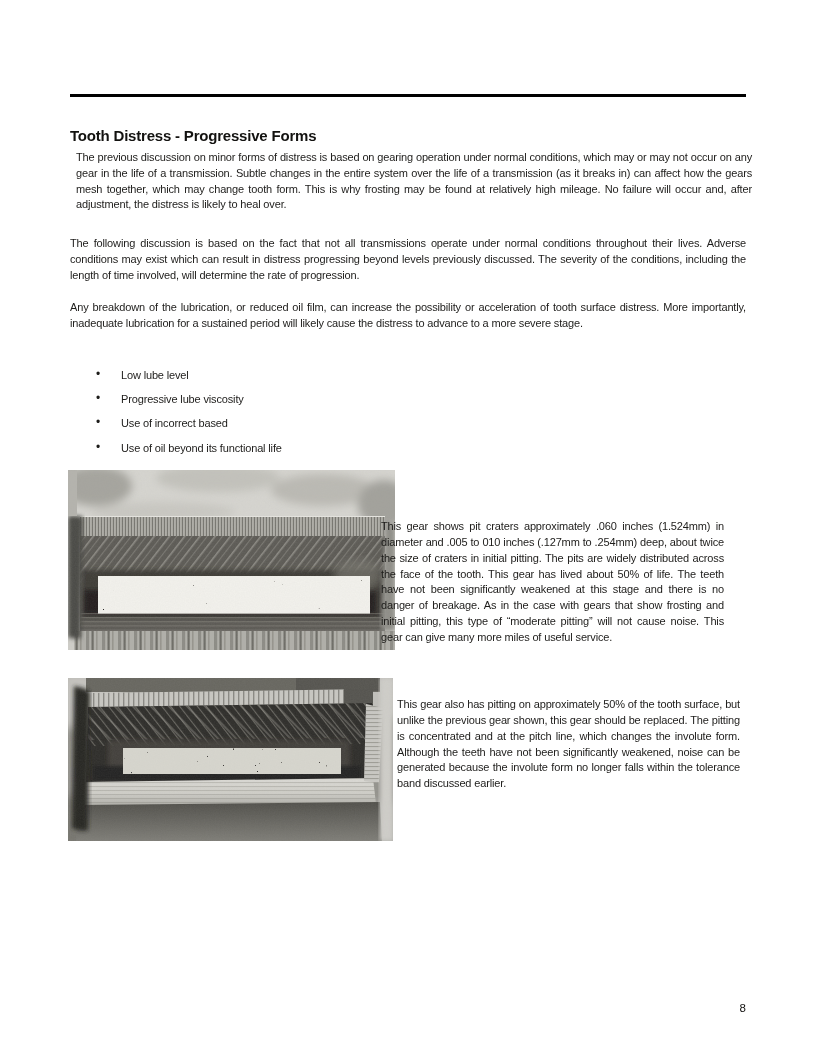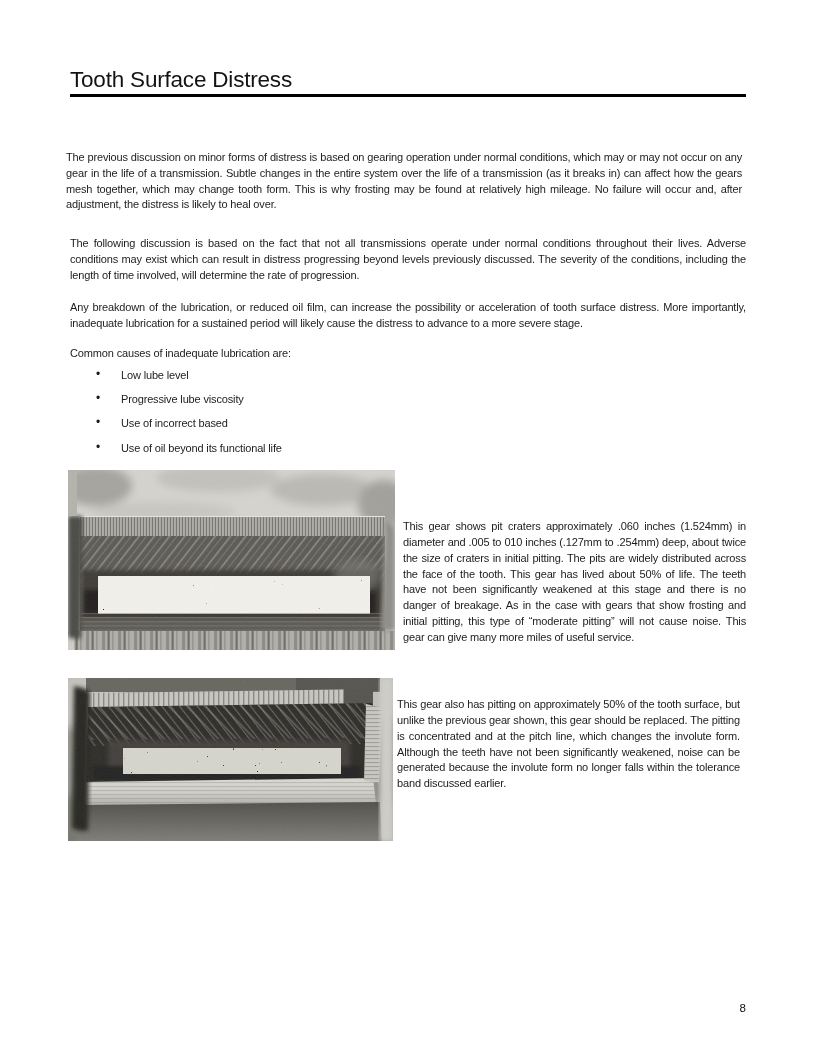--- a/index.html
+++ b/index.html
@@ -22,21 +22,21 @@
     left:70px;top:94px;width:676px;height:3px;background:#000000;
   }
   .section-heading{
     left:70px;top:115px;width:600px;
     font-size:15px;font-weight:700;letter-spacing:-0.2px;color:#131210;
   }
   .body-par{
     font-size:11px;line-height:15.8px;letter-spacing:-0.15px;
     text-align:justify;color:#1d1c1a;margin:0;
   }
-  .par1{left:66px;top:150px;width:676px;}
+  .par1{left:76px;top:150px;width:676px;}
   .par2{left:70px;top:236px;width:676px;}
   .par3{left:70px;top:300px;width:676px;}
   .list-intro{
     left:70px;top:346px;width:500px;
     font-size:11px;line-height:14px;letter-spacing:-0.15px;margin:0;
   }
   .bullet-list{
     left:96px;top:369px;width:420px;
     list-style:none;margin:0;padding:0;
   }
@@ -52,48 +52,47 @@
   .photo{
     display:block;background:#cfcec9;
   }
   .photo-1{left:68px;top:470px;width:327px;height:180px;}
   .photo-2{left:68px;top:678px;width:325px;height:163px;}
   .photo svg{display:block;width:100%;height:100%;}
   .fig-heading{
     left:403px;top:491px;width:343px;
     font-size:12px;font-weight:700;letter-spacing:-0.15px;color:#131210;
   }
-  .fig1-text{left:403px;top:519px;width:343px;}
+  .fig1-text{left:381px;top:519px;width:343px;}
   .fig2-text{left:397px;top:697px;width:343px;}
   .fig-par{
     font-size:11px;line-height:15.85px;letter-spacing:-0.15px;
     text-align:justify;margin:0;color:#1d1c1a;
   }
   .page-number{
     left:700px;top:1002px;width:46px;
     font-size:11.5px;text-align:right;color:#131210;
   }
 </style>
 </head>
 <body>
 
 <div class="page">
 
-  <h1 class="abs doc-title">Tooth Surface Distress</h1>
 
   <div class="abs title-rule"></div>
 
+  <h2 class="abs section-heading">Tooth Distress - Progressive Forms</h2>
 
   <p class="abs body-par par1">The previous discussion on minor forms of distress is based on gearing operation under normal conditions, which may or may not occur on any gear in the life of a transmission. Subtle changes in the entire system over the life of a transmission (as it breaks in) can affect how the gears mesh together, which may change tooth form. This is why frosting may be found at relatively high mileage. No failure will occur and, after adjustment, the distress is likely to heal over.</p>
 
   <p class="abs body-par par3">Any breakdown of the lubrication, or reduced oil film, can increase the possibility or acceleration of tooth surface distress. More importantly, inadequate lubrication for a sustained period will likely cause the distress to advance to a more severe stage.</p>
 
   <p class="abs body-par par2">The following discussion is based on the fact that not all transmissions operate under normal conditions throughout their lives. Adverse conditions may exist which can result in distress progressing beyond levels previously discussed. The severity of the conditions, including the length of time involved, will determine the rate of progression.</p>
 
-  <p class="abs list-intro">Common causes of inadequate lubrication are:</p>
 
   <ul class="abs bullet-list">
     <li>
       <span class="bullet-dot">•</span>
       <span>Low lube level</span>
     </li>
     <li>
       <span class="bullet-dot">•</span>
       <span>Progressive lube viscosity</span>
     </li>

